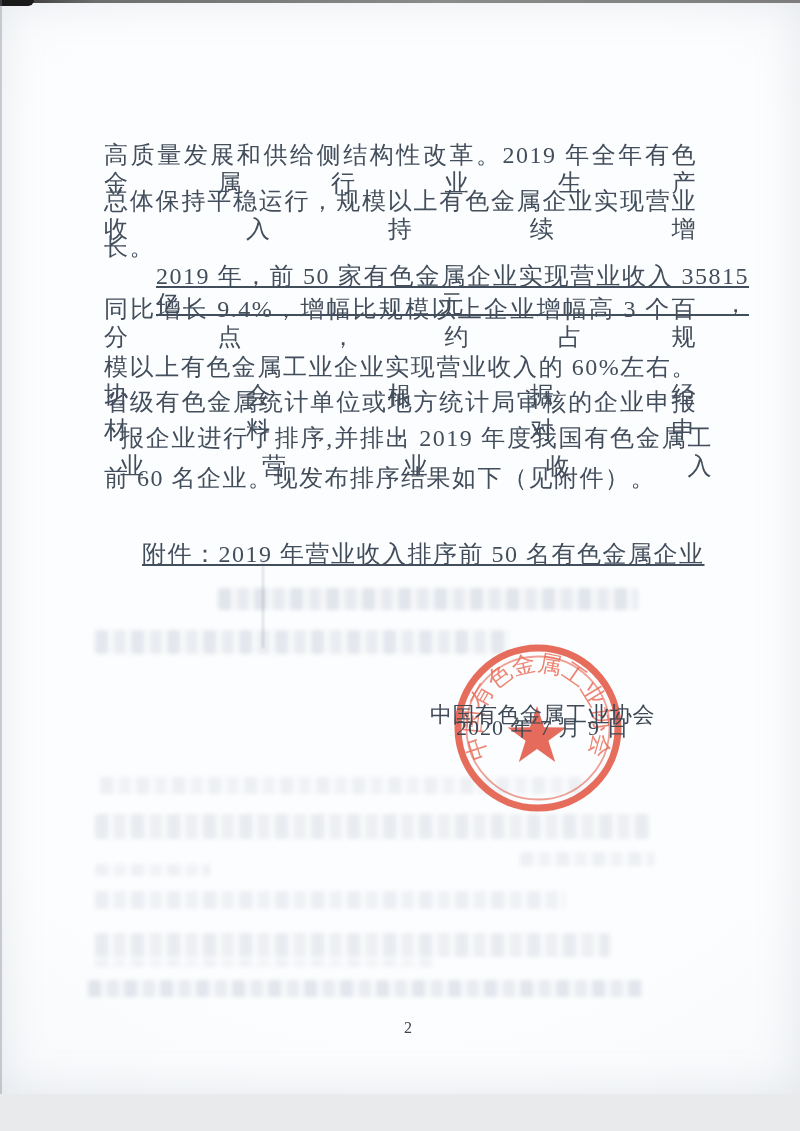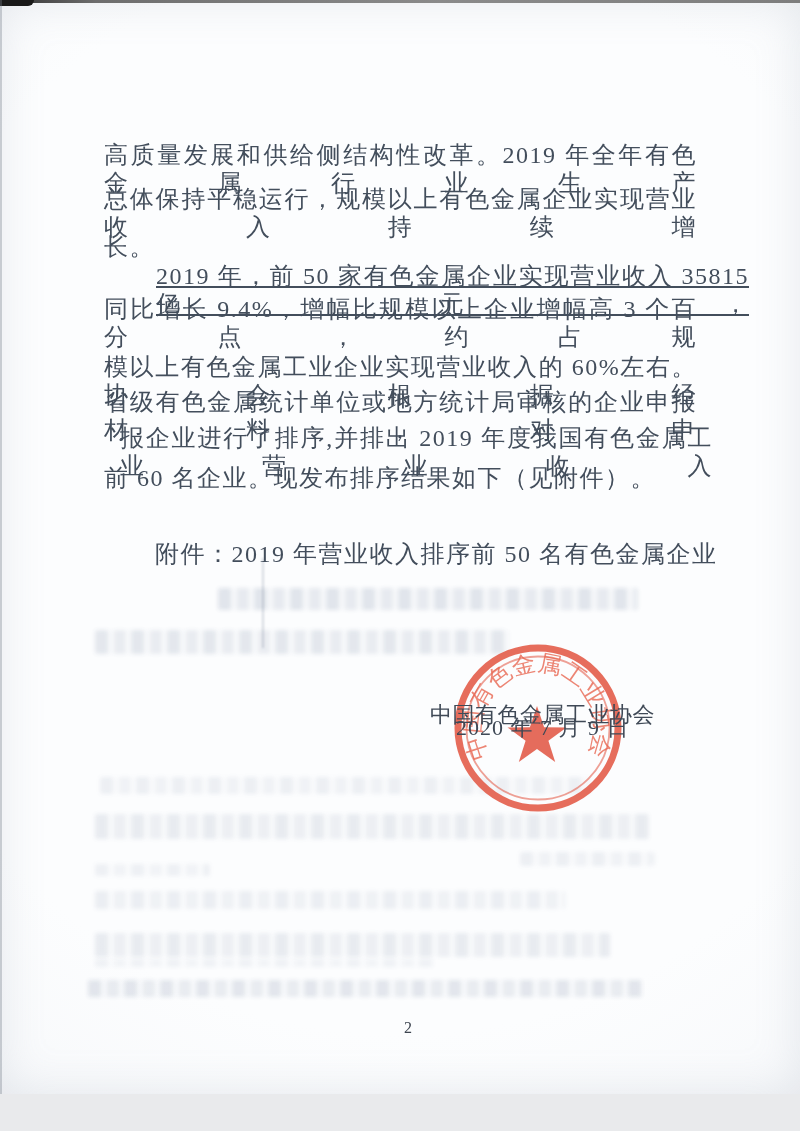--- a/index.html
+++ b/index.html
@@ -32,21 +32,21 @@
     background: rgba(115,128,150,0.28); filter: blur(1px);
   }
   
   .textline {
     position: absolute; left: 104px; width: 593px;
     font-size: 24px; line-height: 28px; letter-spacing: 1.5px;
     white-space: nowrap; color: #434e5c;
   }
   .jf { white-space: normal; text-align: justify; text-align-last: justify; }
   .indent { padding-left: 52px; text-decoration: underline; }
-  .attachment { left: 155px; width: 540px; }
+  .attachment { left: 142px; width: 540px; text-decoration: underline; }
   
   .bleed {
     position: absolute; filter: blur(2px); border-radius: 2px;
     background: repeating-linear-gradient(90deg,
       rgba(86,104,138,0.17) 0 13px, rgba(86,104,138,0.03) 13px 19px,
       rgba(86,104,138,0.13) 19px 31px, rgba(86,104,138,0.02) 31px 36px);
   }
   
   .seal-svg { position: absolute; left: 448px; top: 638px; }
   
@@ -68,21 +68,21 @@
 
 <div class="page">
 
   <div class="scan-edge-top"></div>
   <div class="scan-corner"></div>
   <div class="scan-edge-left"></div>
   <div class="fold-line"></div>
 
   <div>
     <div class="textline jf" style="top:141px;">高质量发展和供给侧结构性改革。2019 年全年有色金属行业生产</div>
-    <div class="textline jf" style="top:187px;font-family:Liberation Mono, monospace;">总体保持平稳运行，规模以上有色金属企业实现营业收入持续增</div>
+    <div class="textline jf" style="top:187px;">总体保持平稳运行，规模以上有色金属企业实现营业收入持续增</div>
     <div class="textline" style="top:233px;">长。</div>
   </div>
 
   <div>
     <div class="textline jf indent" style="top:262px;">2019 年，前 50 家有色金属企业实现营业收入 35815 亿元，</div>
     <div class="textline jf" style="top:295px;">同比增长 9.4%，增幅比规模以上企业增幅高 3 个百分点，约占规</div>
     <div class="textline jf" style="top:353px;">模以上有色金属工业企业实现营业收入的 60%左右。协会根据经</div>
     <div class="textline jf" style="top:388px;">省级有色金属统计单位或地方统计局审核的企业申报材料，对申</div>
     <div class="textline jf" style="top:424px;margin-left:16px;">报企业进行了排序,并排出 2019 年度我国有色金属工业营业收入</div>
     <div class="textline" style="top:464px;">前 60 名企业。现发布排序结果如下（见附件）。</div>

